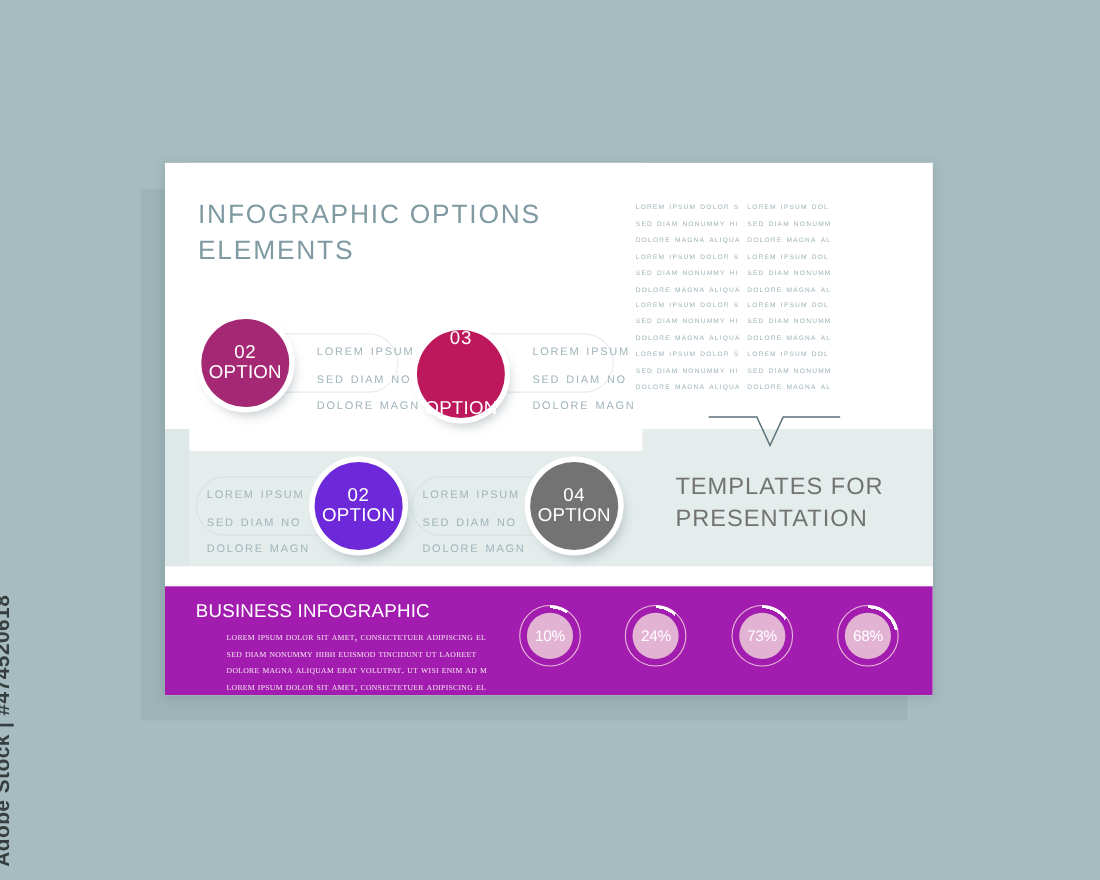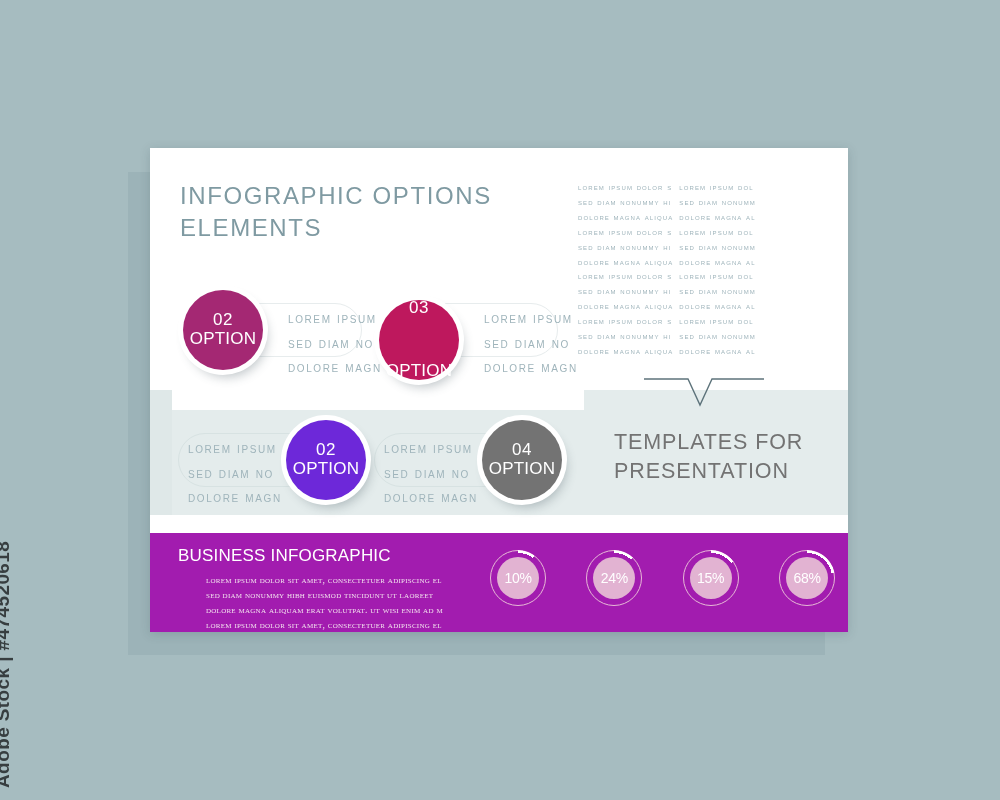--- a/index.html
+++ b/index.html
@@ -215,21 +215,21 @@
     letter-spacing: 0.25px;
     line-height: 1.58;
     color: #f3e2ee;
     white-space: pre-line;
     margin-left: 28px;
   }
 
   
   #donut-row {
     position: absolute;
-    left: 340px;
+    left: 322px;
     top: 17px;
     width: 345px;
     display: flex;
     justify-content: space-between;
     align-items: center;
   }
   .donut {
     position: relative;
     width: 56px;
     height: 56px;
@@ -375,21 +375,21 @@
         <div class="disc"></div>
         <span class="pct">24%</span>
       </div>
 
       <div class="donut">
         <div class="ring-outer"></div>
         <div class="ring-arc" style="background:conic-gradient(#ffffff 0deg 54deg, transparent 54deg 360deg);
                     -webkit-mask: radial-gradient(circle, transparent 25px, #000 25px, #000 28px, transparent 28px);
                     mask: radial-gradient(circle, transparent 25px, #000 25px, #000 28px, transparent 28px);"></div>
         <div class="disc"></div>
-        <span class="pct">15%</span>
+        <span class="pct">73%</span>
       </div>
 
       <div class="donut">
         <div class="ring-outer"></div>
         <div class="ring-arc" style="background:conic-gradient(#ffffff 0deg 79deg, transparent 79deg 360deg);
                     -webkit-mask: radial-gradient(circle, transparent 25px, #000 25px, #000 28px, transparent 28px);
                     mask: radial-gradient(circle, transparent 25px, #000 25px, #000 28px, transparent 28px);"></div>
         <div class="disc"></div>
         <span class="pct">68%</span>
       </div>

